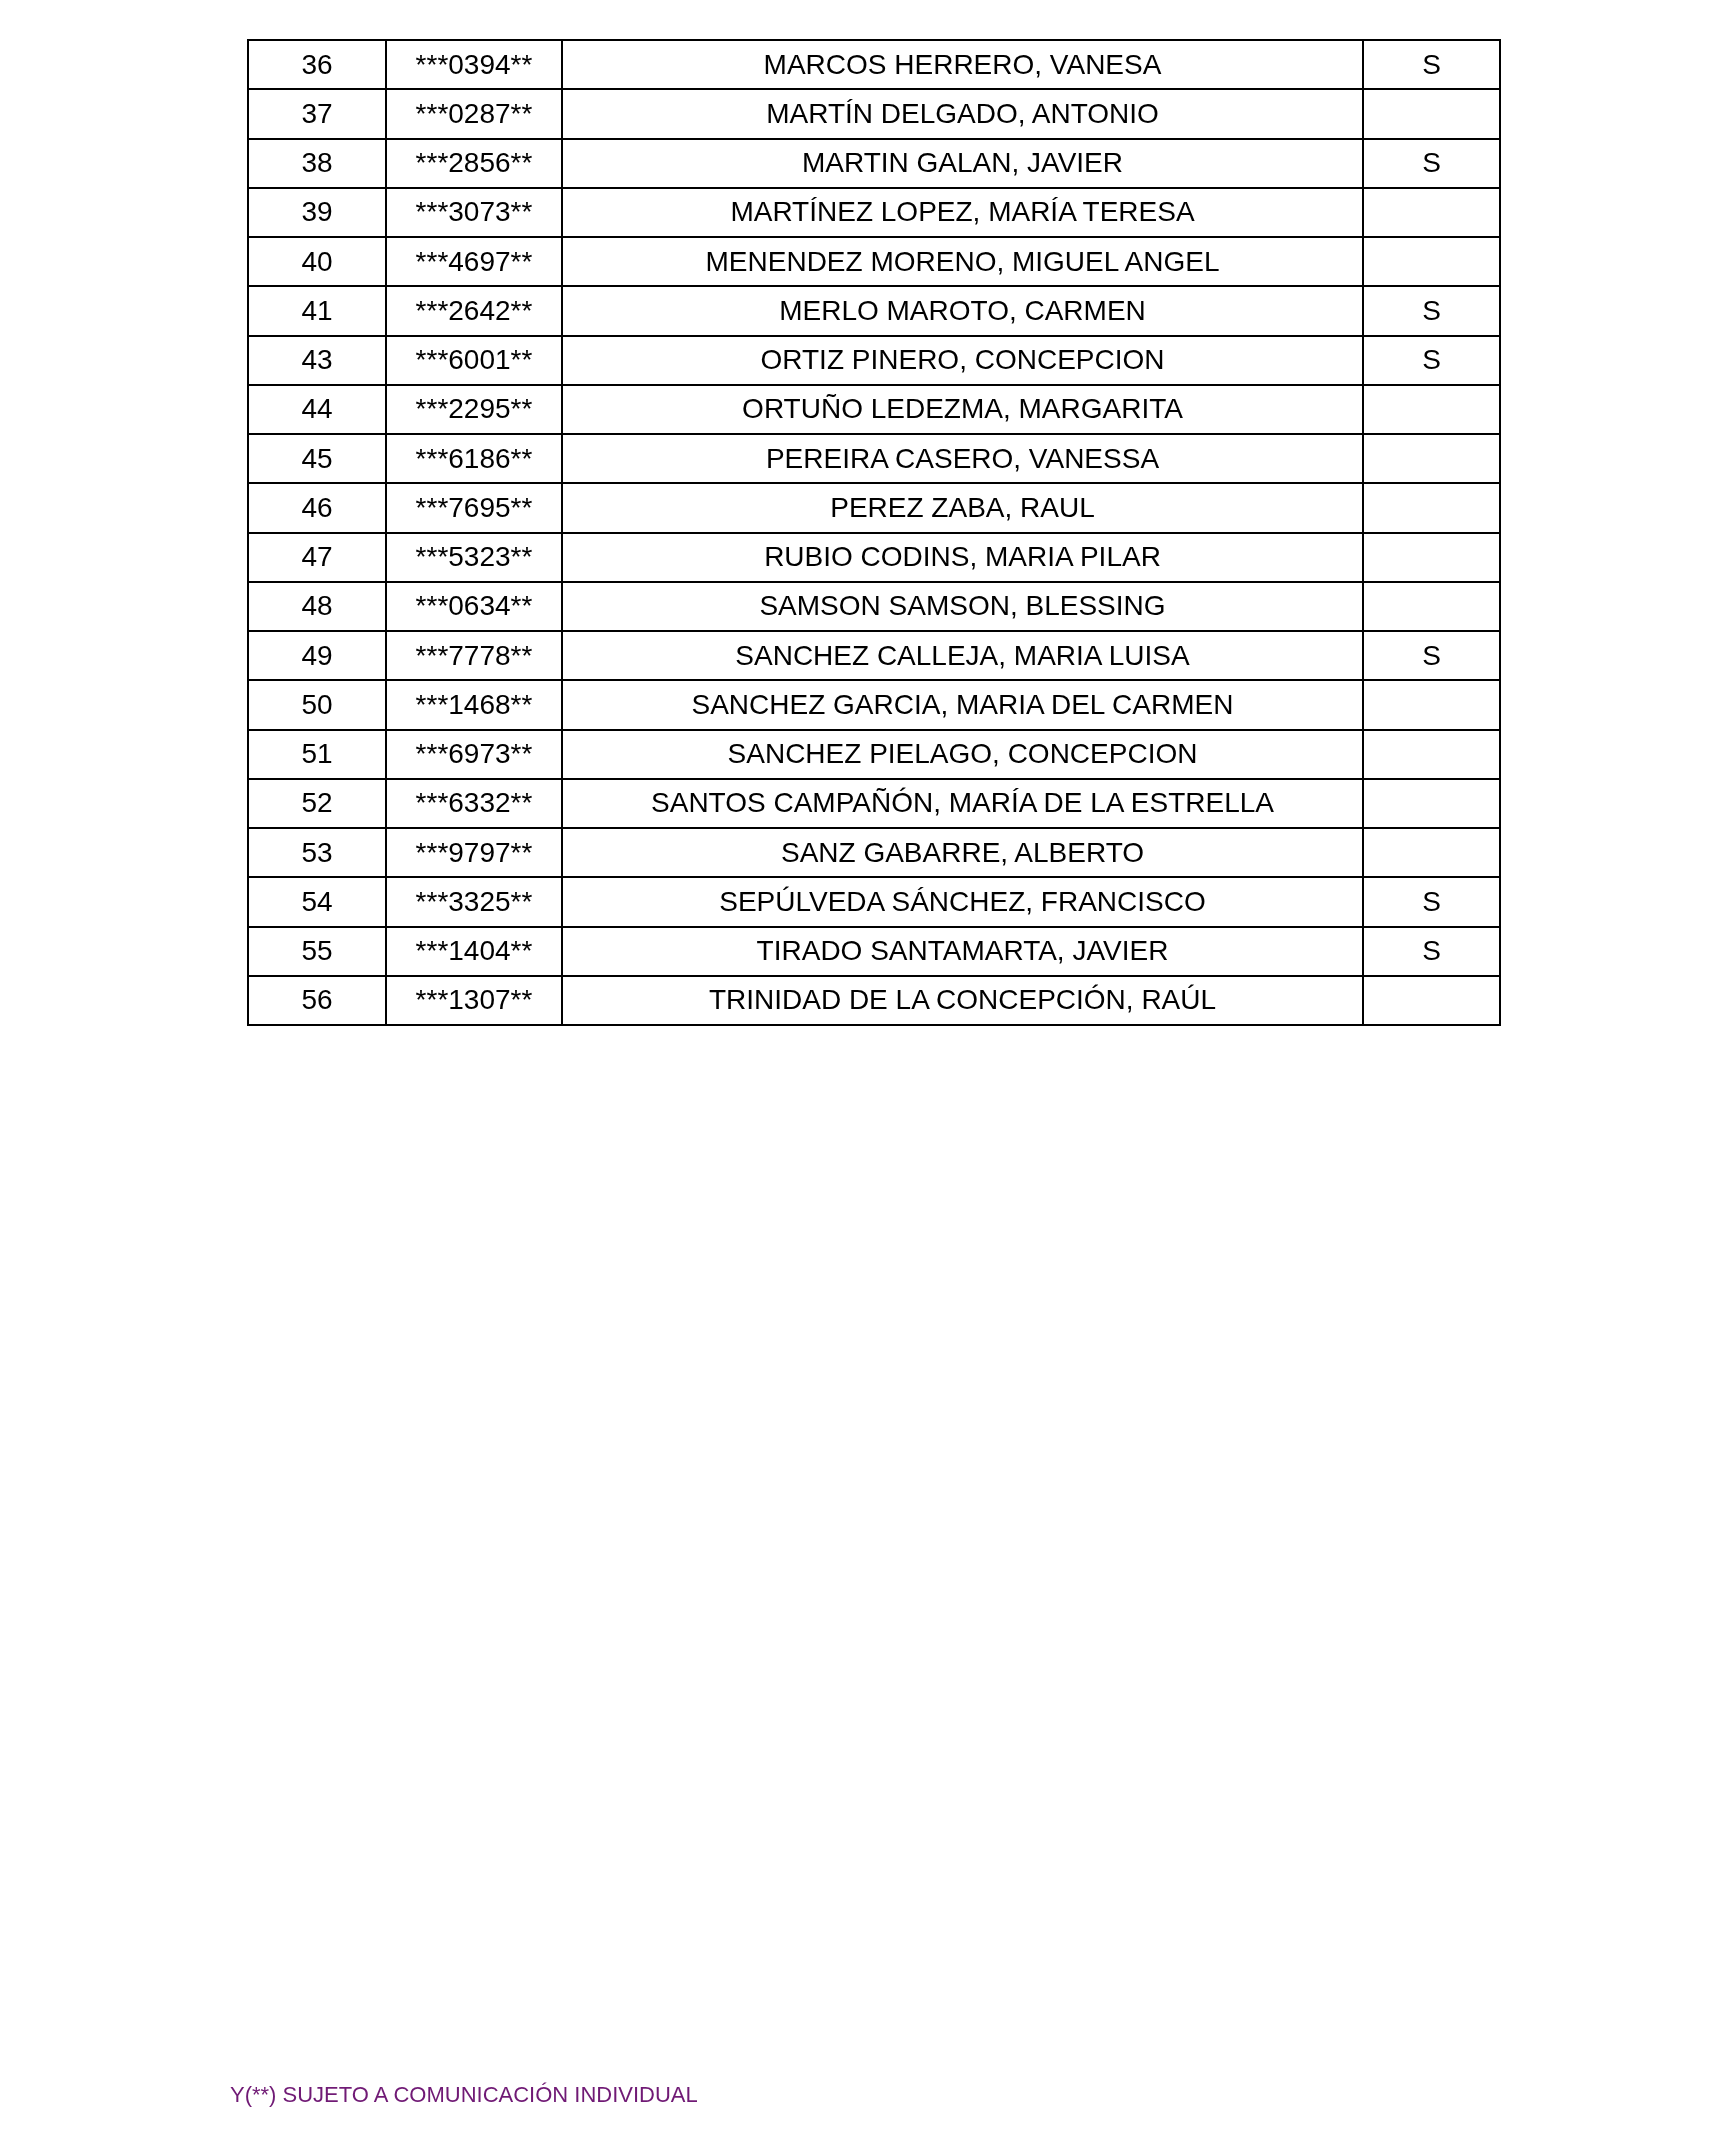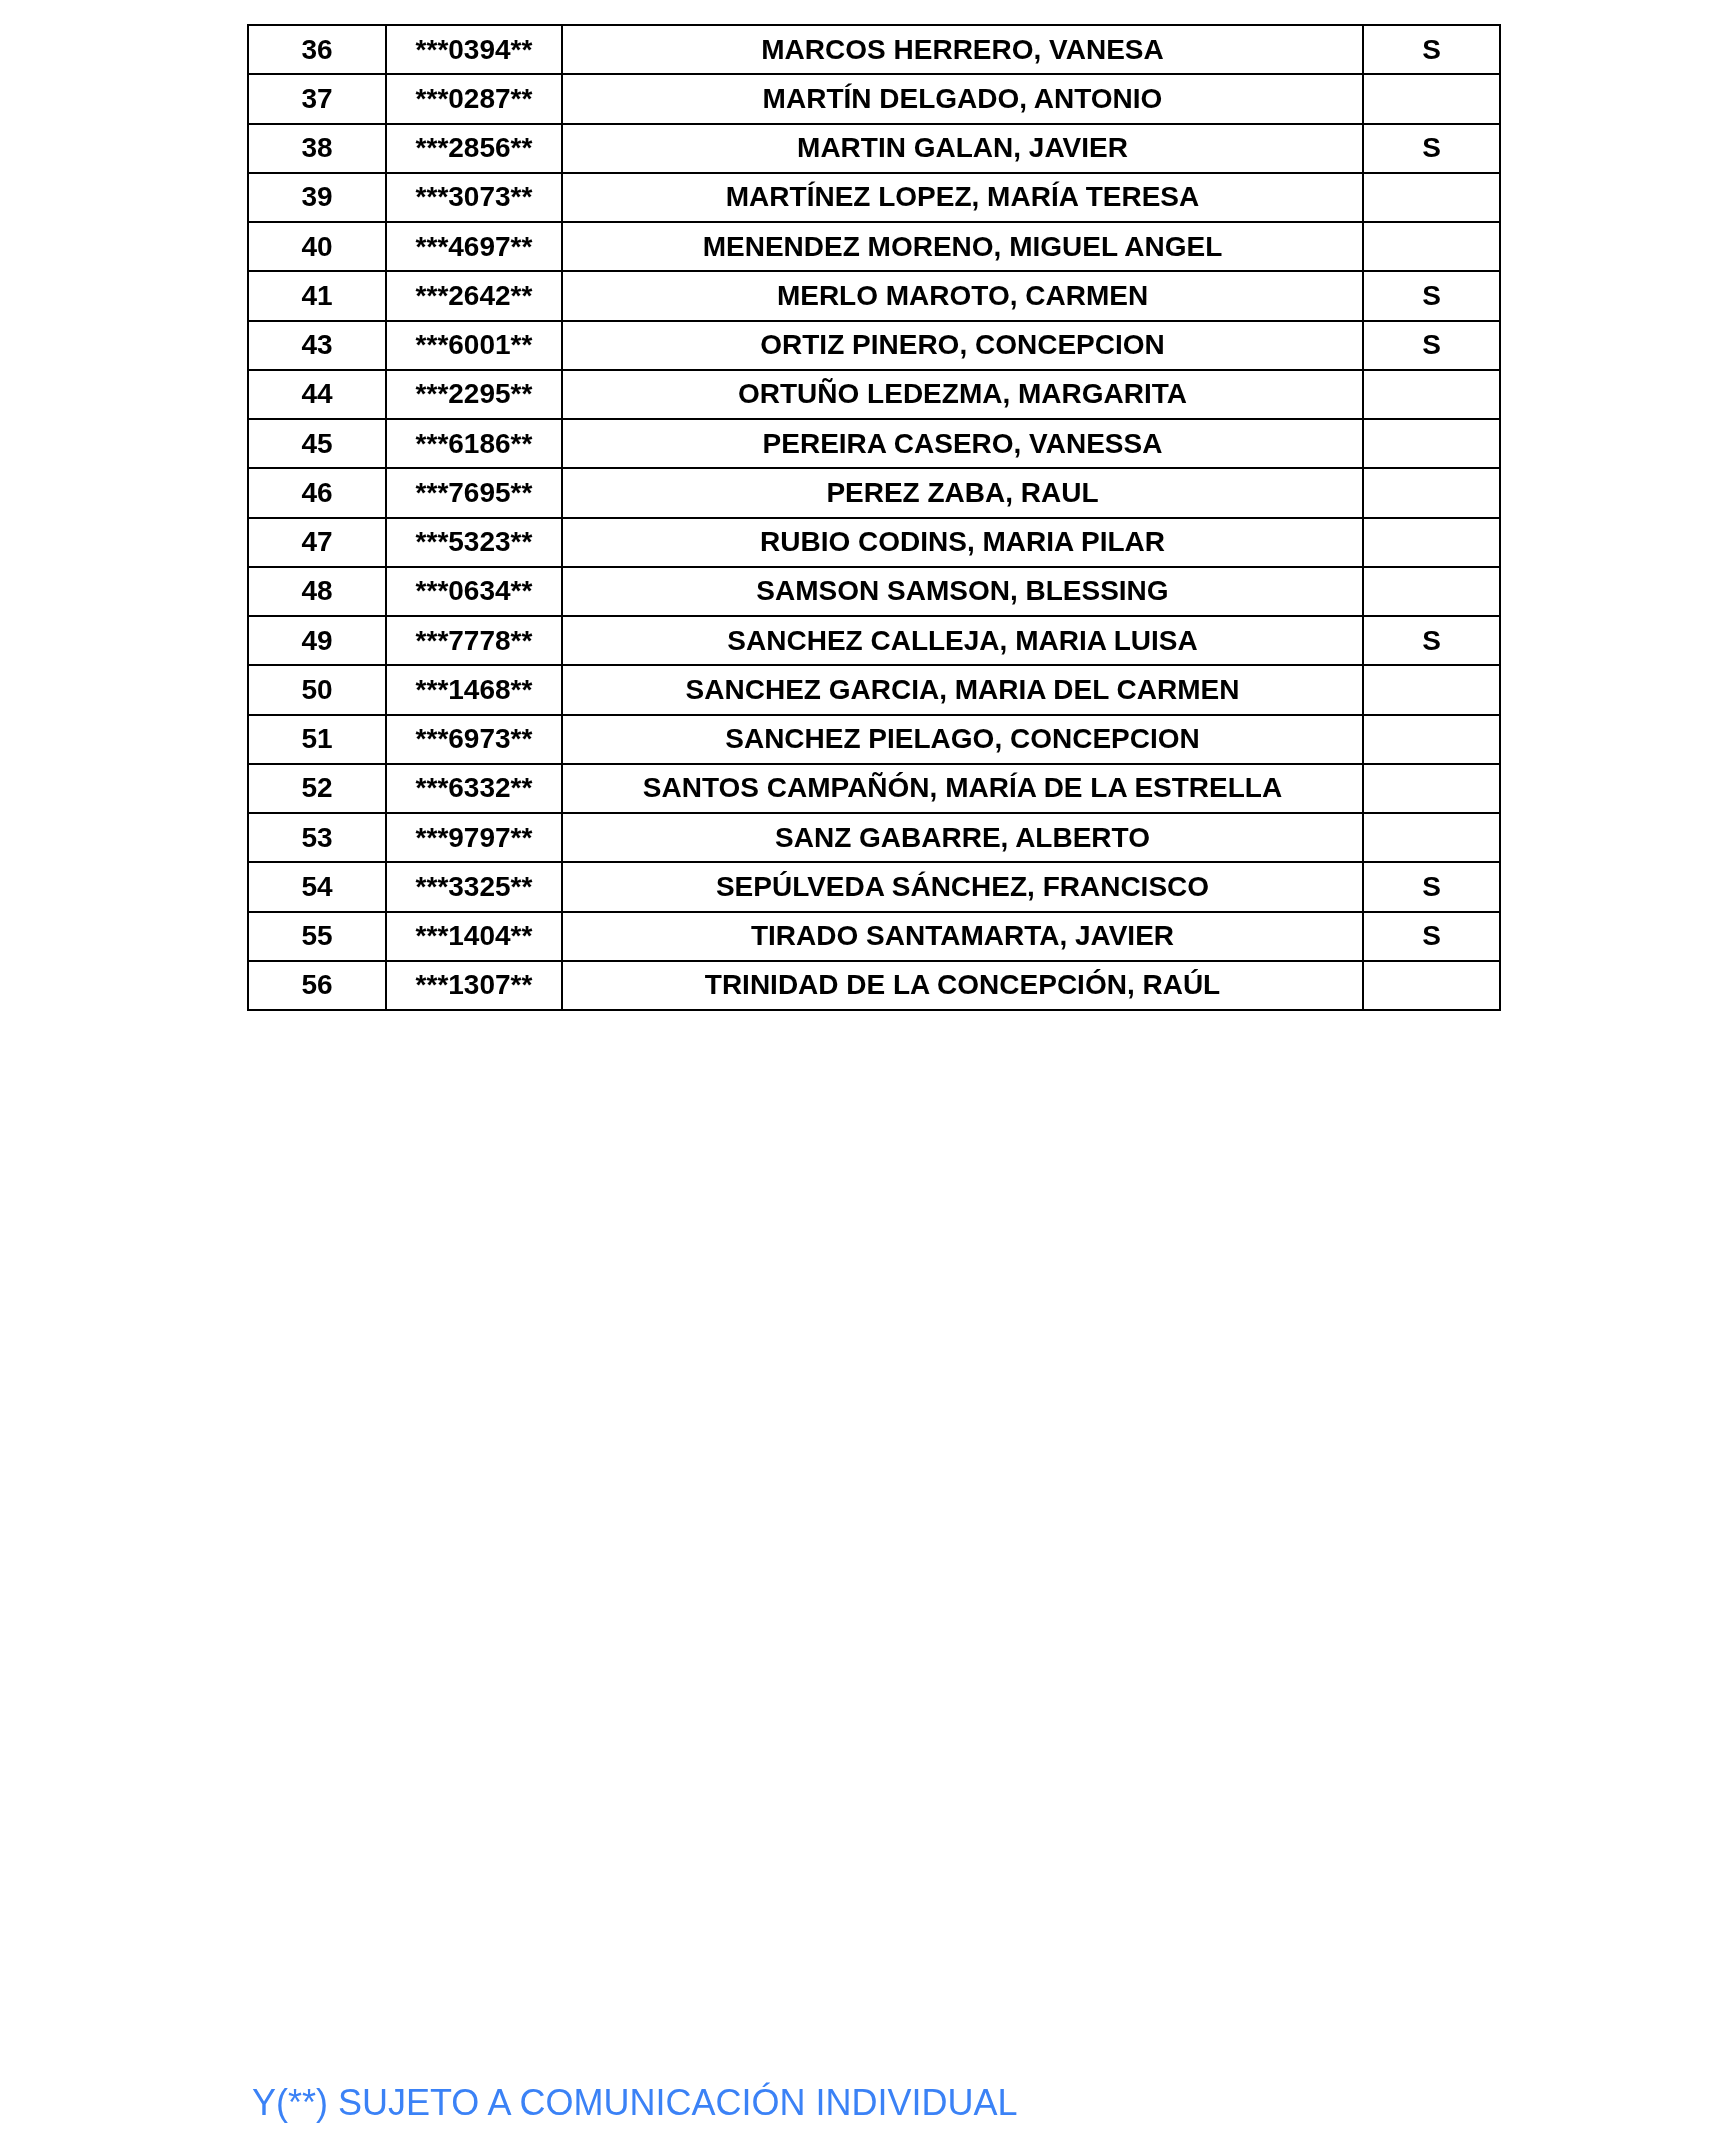--- a/index.html
+++ b/index.html
@@ -15,48 +15,47 @@
     color: #000000;
   }
   .page {
     position: absolute;
     inset: 0;
     background: #ffffff;
   }
   table.roster {
     position: absolute;
     left: 247px;
-    top: 24px;
+    top: 39px;
     width: 1251px;
     height: 987px;
     border-collapse: collapse;
     table-layout: fixed;
-    font-weight: bold;
   }
   table.roster td {
     border-left: 2.1px solid #000000;
     border-right: 2.1px solid #000000;
     border-top: 2.8px solid #000000;
     border-bottom: 2.8px solid #000000;
     padding: 0;
     font-size: 28px;
     line-height: 1;
     text-align: center;
     vertical-align: middle;
     white-space: nowrap;
     overflow: hidden;
     height: 44px;
   }
   .footer-note {
     position: absolute;
-    left: 252px;
+    left: 230px;
     top: 2083px;
-    font-size: 36px;
+    font-size: 22px;
     line-height: 1.1;
-    color: #3b82f6;
+    color: #701a75;
     white-space: nowrap;
   }
 </style>
 </head>
 <body>
 
 <div class="page">
 
   <table class="roster">
     <colgroup>

